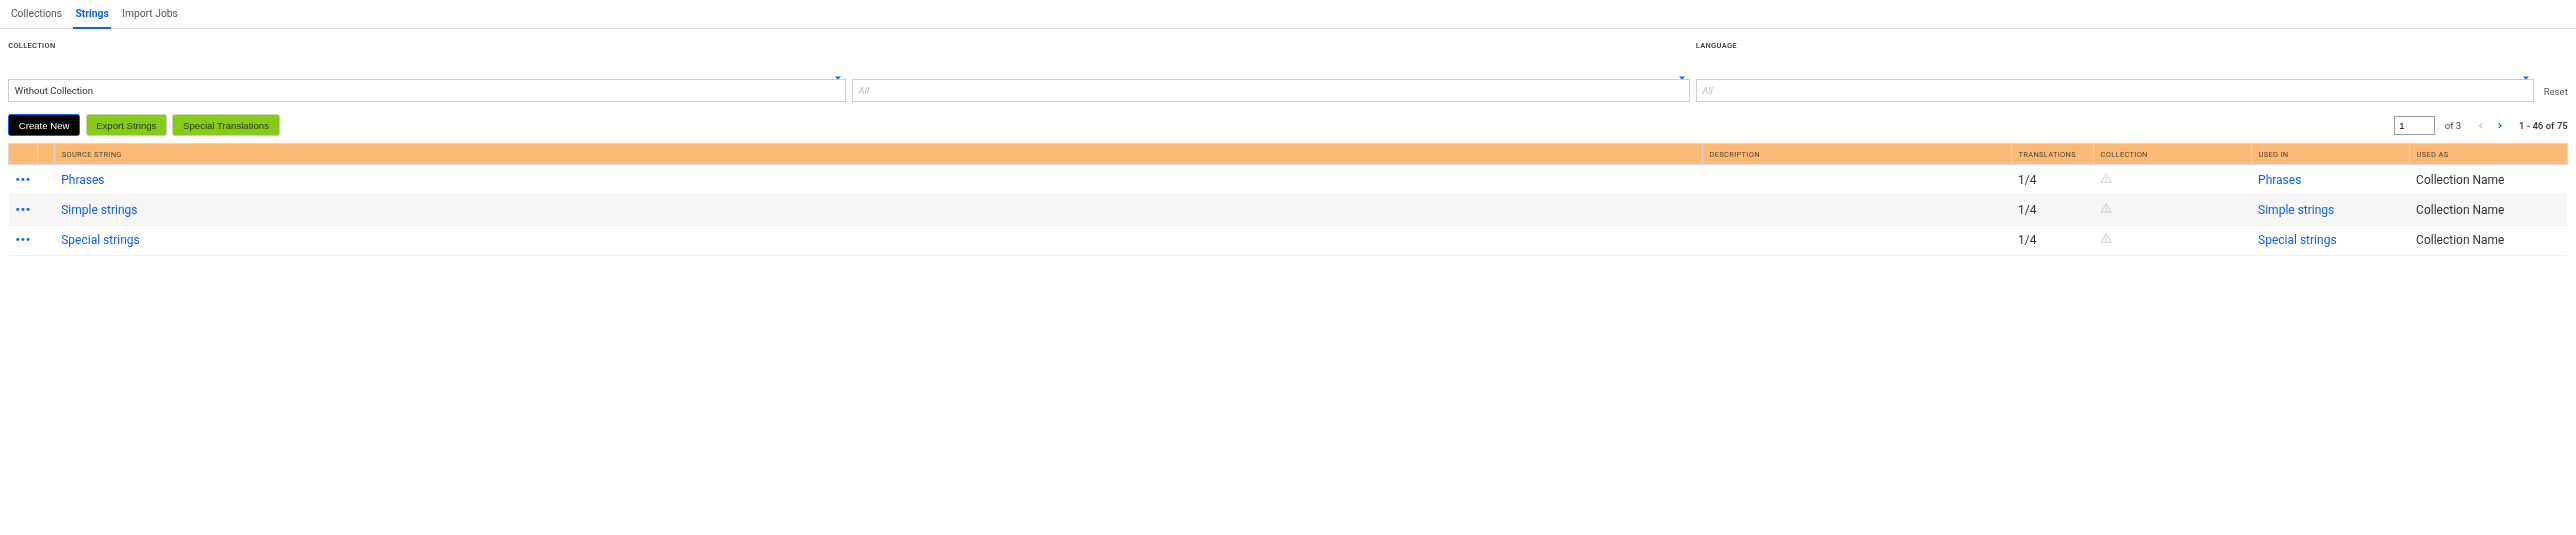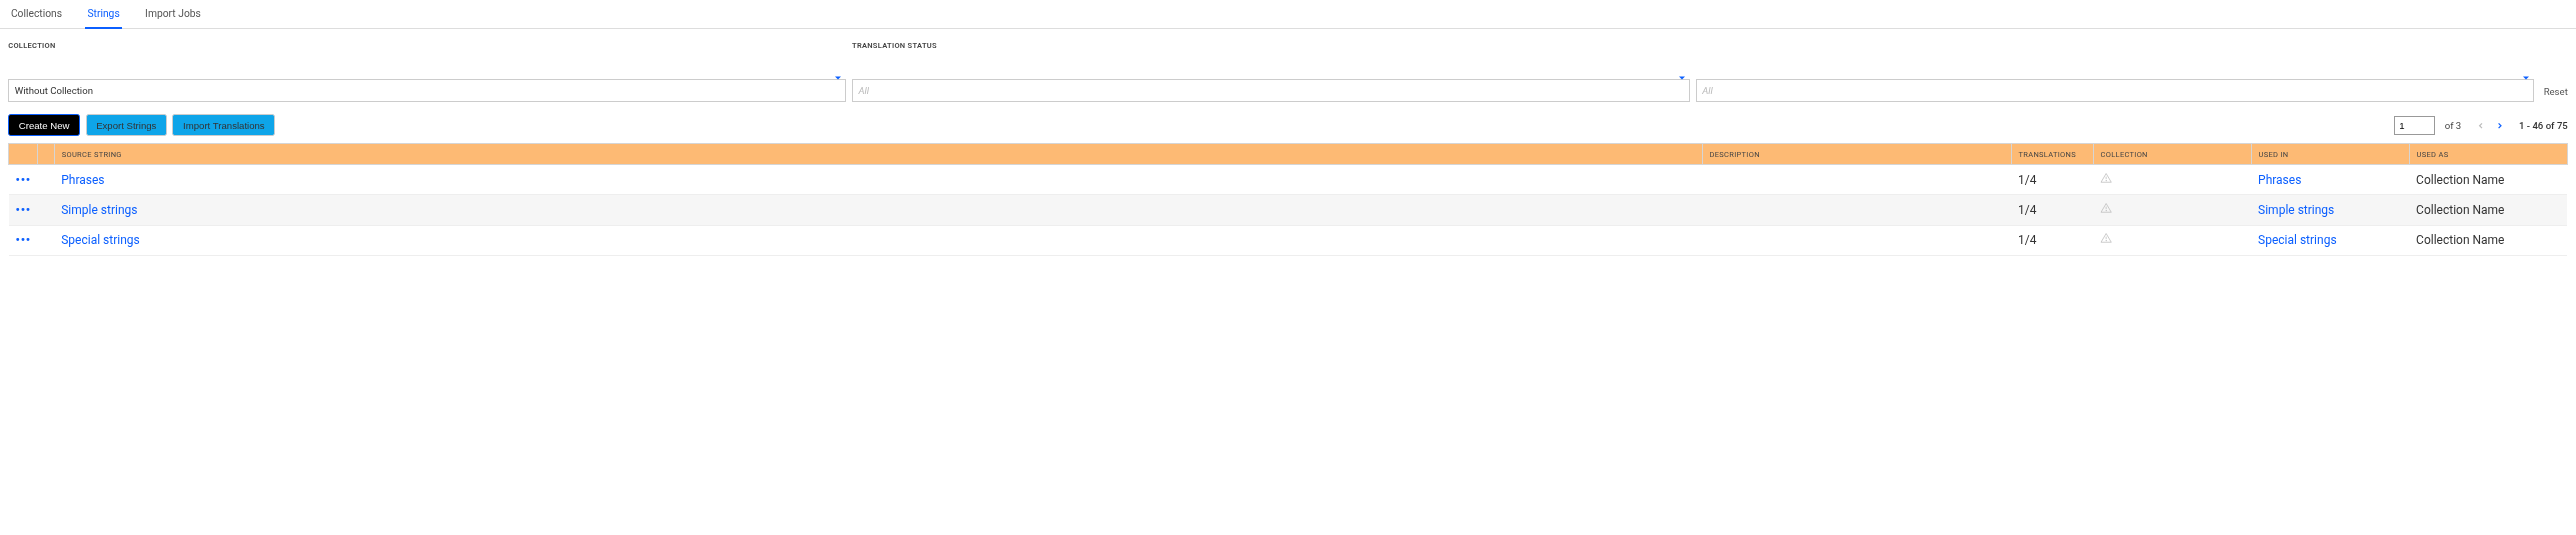--- a/index.html
+++ b/index.html
@@ -7,32 +7,32 @@
     font-family: -apple-system, BlinkMacSystemFont, "Segoe UI", Roboto, "Helvetica Neue", Arial, sans-serif;
     font-size: 9.6px;
     color: #333;
     background: #fff;
   }
   
   .tabs {
     display: flex;
     border-bottom: 0.7px solid #ddd;
     padding: 0 8.2px;
-    gap: 20px;
+    gap: 8px;
   }
   .tab {
     padding: 6.9px 2.7px 8.2px 2.7px;
     cursor: pointer;
     color: #555;
     font-size: 10.3px;
     position: relative;
   }
   .tab.active {
     color: #0b5fff;
-    font-weight: 400;
+    font-weight: 700;
   }
   .tab.active::after {
     content: "";
     position: absolute;
     left: 0; right: 0; bottom: -0.7px;
     height: 2.1px;
     background: #0b5fff;
   }
   
   .filters {
@@ -118,21 +118,21 @@
     padding: 6.9px 8.2px;
     gap: 5.5px;
   }
   .btn {
     height: 22px;
     padding: 0 9.6px;
     border-radius: 2.7px;
     font-size: 9.6px;
     cursor: pointer;
     border: 0.7px solid #ccc;
-    background: #0ea5e9;
+    background: #84cc16;
     color: #333;
   }
   .btn.primary {
     background: #000000;
     border-color: #0b5fff;
     color: #fff;
     font-weight: 500;
   }
   .spacer { flex: 1; }
   .page-input {
@@ -224,45 +224,45 @@
     <div class="filter-label">COLLECTION</div>
     <div class="select-wrap">
       <div class="select">
         <span>Without Collection</span>
       </div>
       <span class="caret"></span>
     </div>
   </div>
 
   <div class="filter-group">
-    <div class="filter-label">TRANSLATION STATUS</div>
     <div class="select-wrap">
       <div class="select placeholder">
         <span>All</span>
       </div>
       <span class="caret"></span>
     </div>
   </div>
 
   <div class="filter-group">
+    <div class="filter-label">LANGUAGE</div>
     <div class="select-wrap">
       <div class="select placeholder">
         <span>All</span>
       </div>
       <span class="caret"></span>
     </div>
   </div>
 
   <div class="reset-link">Reset</div>
 </div>
 
 <div class="action-bar">
   <button class="btn primary">Create New</button>
   <button class="btn">Export Strings</button>
-  <button class="btn">Import Translations</button>
+  <button class="btn">Special Translations</button>
   <div class="spacer"></div>
   <input class="page-input" value="1" style="">
   <span class="page-of">of 3</span>
   <span class="pager-arrow disabled">
     <svg width="9.6" height="9.6" viewBox="0 0 24 24" fill="none" stroke-width="3">
         <polyline points="15 18 9 12 15 6"></polyline>
       </svg>
   </span>
   <span class="pager-arrow">
     <svg width="9.6" height="9.6" viewBox="0 0 24 24" fill="none" stroke-width="3">

